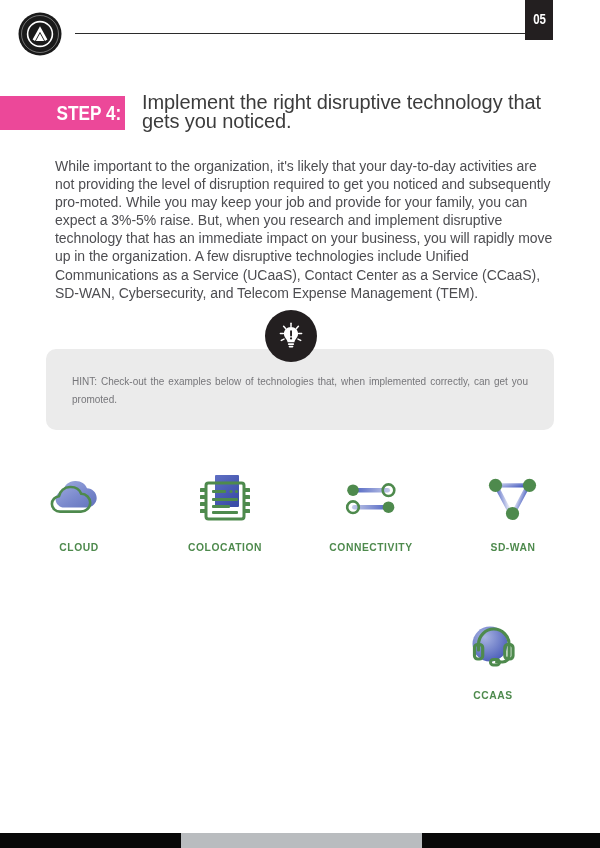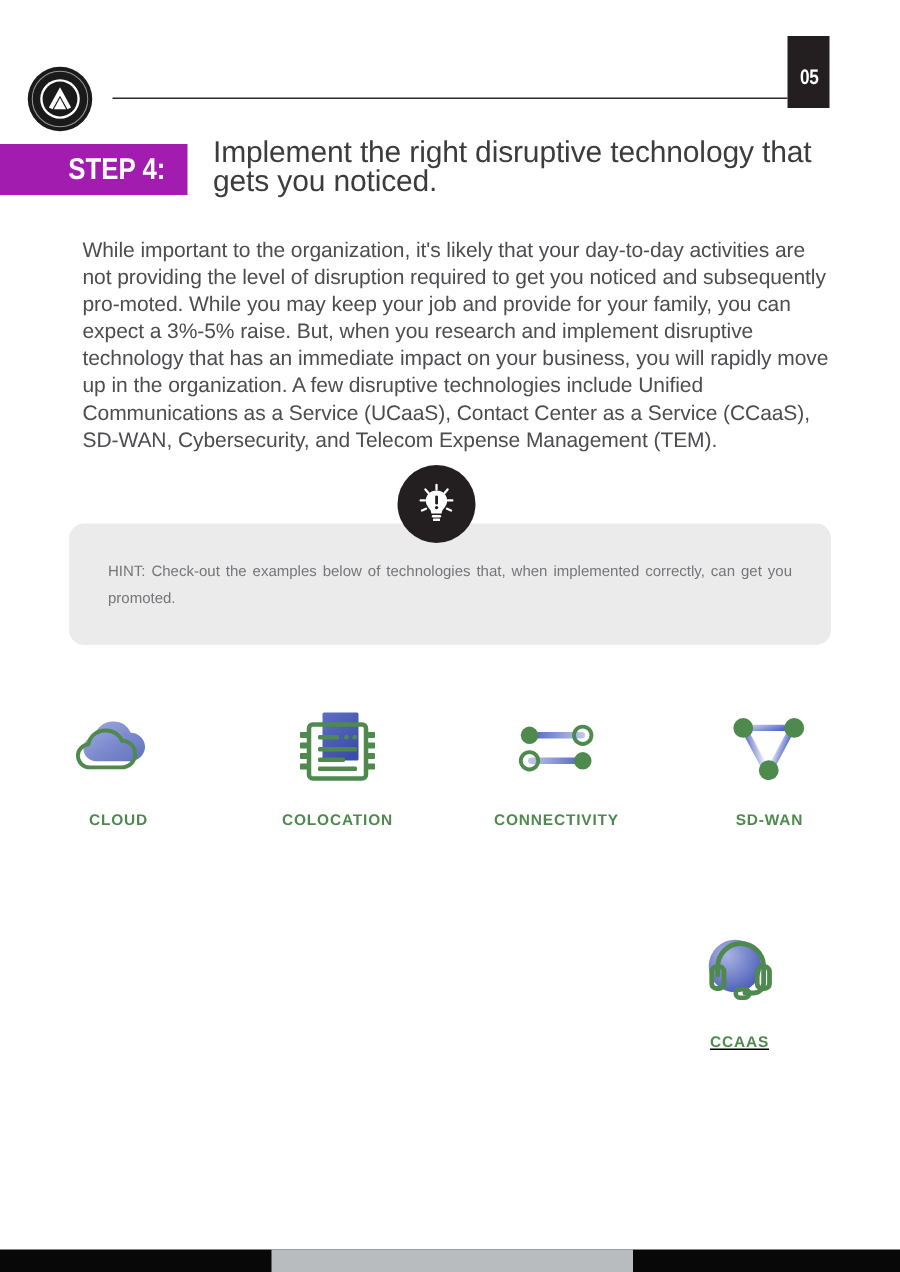--- a/index.html
+++ b/index.html
@@ -14,21 +14,20 @@
     position: relative;
     overflow: hidden;
   }
 
   
   .header {
     position: absolute;
     top: 0; left: 0;
     width: 600px;
     height: 72px;
-    margin-top: 32px;
   }
   .logo-badge {
     position: absolute;
     left: 18px;
     top: 12px;
     width: 44px;
     height: 44px;
   }
   .header-rule {
     position: absolute;
@@ -65,26 +64,26 @@
     left: 0;
     top: 96px;
     width: 600px;
     height: 36px;
   }
   .step-bar {
     position: absolute;
     left: 0; top: 0;
     width: 125px;
     height: 34px;
-    background: #a21caf;
+    background: #ec4899;
     display: flex;
     align-items: center;
     justify-content: flex-end;
     box-sizing: border-box;
-    padding-right: 15px;
+    padding-right: 4px;
   }
   .step-bar-label {
     color: #ffffff;
     font-family: "Liberation Sans Narrow", "Liberation Sans", sans-serif;
     font-size: 20px;
     font-weight: bold;
     letter-spacing: 0px;
     transform: scaleX(0.86);
     transform-origin: right center;
     white-space: nowrap;
@@ -360,21 +359,21 @@
       </div>
       <div class="icon-label">SD-WAN</div>
     </div>
 
   </div>
 
   <div class="icon-row">
 
 
 
-    <div class="icon-cell" style="left:423px;text-decoration:underline;">
+    <div class="icon-cell" style="left:423px;">
       <div class="icon-art">
         <svg width="56" height="56" viewBox="0 0 56 56">
           <defs>
             <radialGradient id="gGlobe" cx="0.35" cy="0.3" r="0.85">
               <stop offset="0%" stop-color="#a9b4e2"></stop>
               <stop offset="100%" stop-color="#3f53b4"></stop>
             </radialGradient>
           </defs>
           <circle cx="25" cy="25" r="17.5" fill="url(#gGlobe)"></circle>
           <path d="M13.5 31 v-5.5 c0 -8.6 6.9 -15.5 15.3 -15.5 c8.4 0 15.3 6.9 15.3 15.5 v11.0 c0 3.6 -2.9 6.5 -6.5 6.5 h-6.0" fill="none" stroke="#4e8a4d" stroke-width="3.2" stroke-linecap="round"></path>

